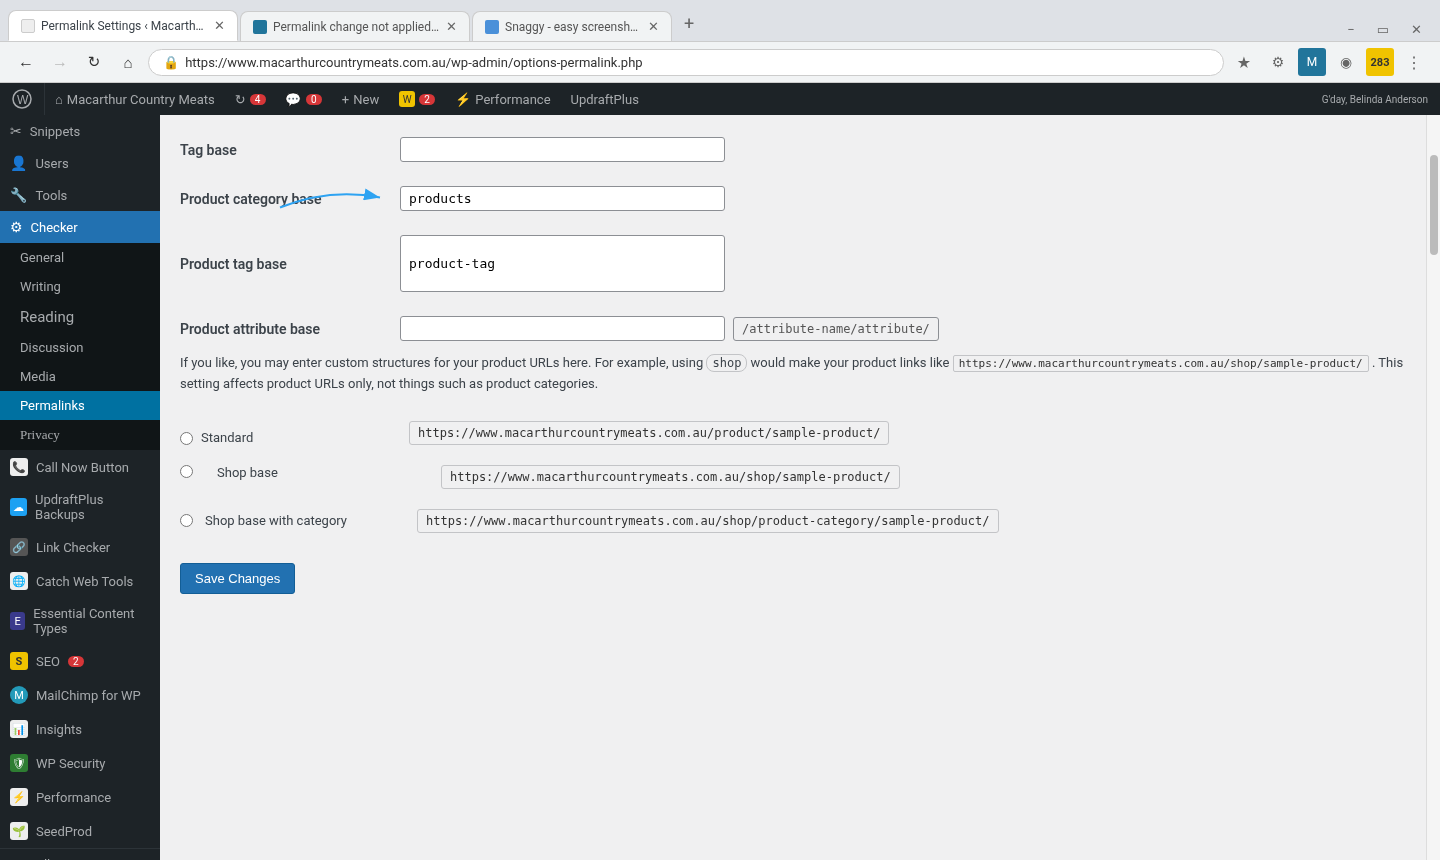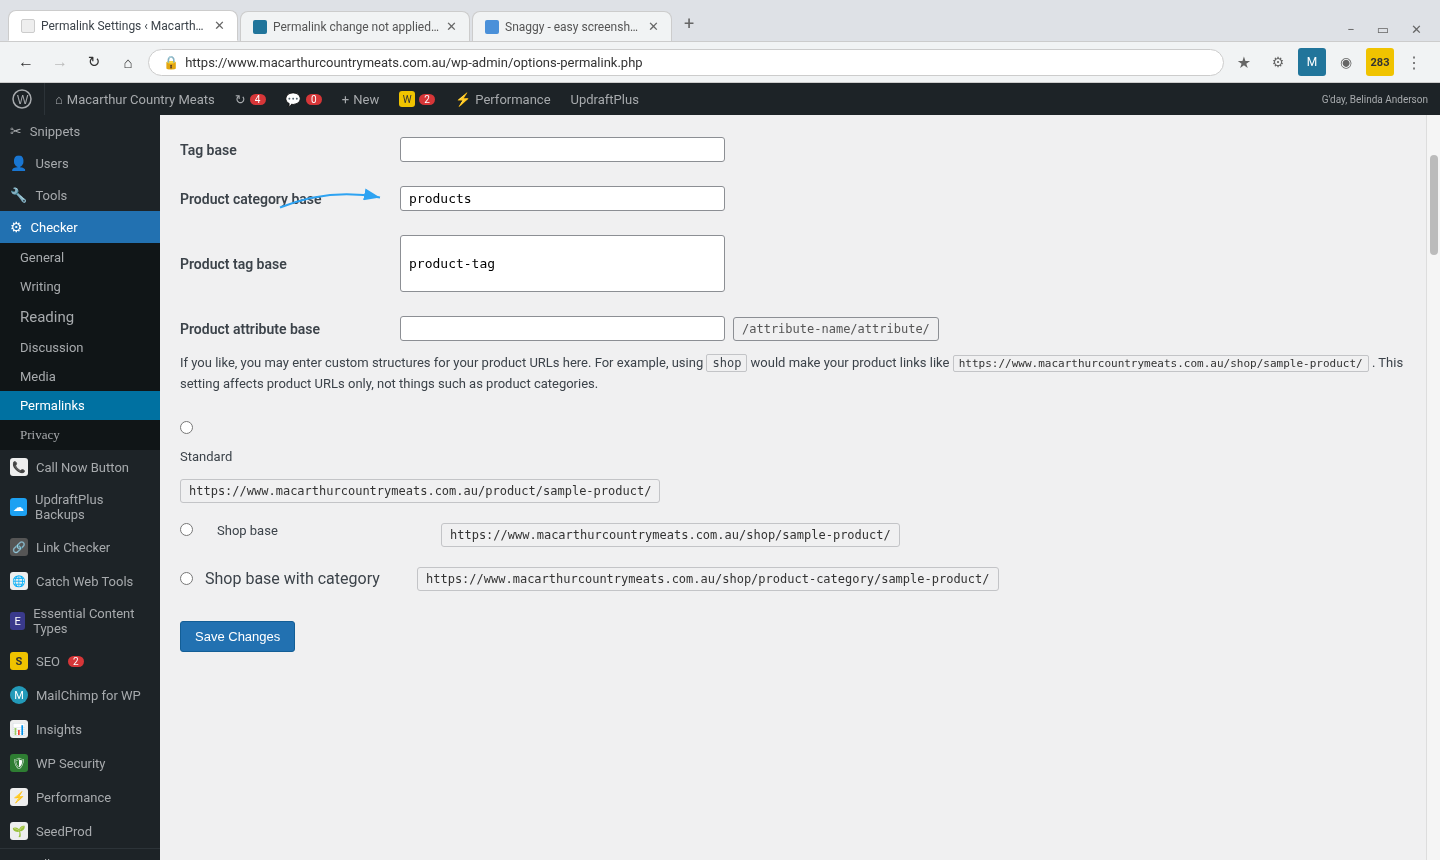--- a/index.html
+++ b/index.html
@@ -231,45 +231,45 @@
                 <span style="background:#f0f0f1;border:1px solid #8c8f94;padding:4px 8px;font-size:12px;border-radius:3px;font-family:monospace;color:#555;white-space:nowrap;">/attribute-name/attribute/</span>
               </td>
             </tr>
           </tbody>
         </table>
 
 
         <p style="font-size:13px;color:#3c434a;margin-bottom:16px;line-height:1.6;">
           <span>If you like, you may enter custom structures for your product URLs here. For example, using</span>
           <span> </span>
-          <code style="background:#f0f0f1;border:1px solid #c3c4c7;padding:1px 5px;font-family:monospace;font-size:12px;border-radius:2px;">shop</code>
+          <code style="background:#f0f0f1;border:1px solid #c3c4c7;padding:1px 5px;font-family:monospace;font-size:12px;border-radius:8px;">shop</code>
           <span> </span>
           <span>would make your product links like</span>
           <span> </span>
           <code style="background:#f0f0f1;border:1px solid #c3c4c7;padding:1px 5px;font-family:monospace;font-size:11px;border-radius:2px;color:#333;">https://www.macarthurcountrymeats.com.au/shop/sample-product/</code>
           <span>. This setting affects product URLs only, not things such as product categories.</span>
         </p>
 
         <div style="margin-bottom:10px;">
 
-          <div style="display:flex;align-items:flex-start;padding:10px 0;gap:15px;flex-direction:column;">
+          <div style="display:flex;align-items:flex-end;padding:10px 0;gap:8px;">
             <input type="radio" name="product_permalink" value="standard" style="">
             <span style="width:200px;font-size:13px;">Standard</span>
             <code style="background:#f0f0f1;border:1px solid #c3c4c7;padding:4px 8px;font-family:monospace;font-size:12px;border-radius:3px;color:#333;">https://www.macarthurcountrymeats.com.au/product/sample-product/</code>
           </div>
 
           <div style="display:flex;align-items:flex-start;padding:10px 0;gap:24px;">
             <input type="radio" name="product_permalink" value="shop" style="">
             <span style="width:200px;font-size:13px;">Shop base</span>
             <code style="background:#f0f0f1;border:1px solid #c3c4c7;padding:4px 8px;font-family:monospace;font-size:12px;border-radius:3px;color:#333;">https://www.macarthurcountrymeats.com.au/shop/sample-product/</code>
           </div>
 
           <div style="display:flex;align-items:center;padding:10px 0;gap:12px;">
             <input type="radio" name="product_permalink" value="shop_category" style="">
-            <span style="width:200px;font-size:16px;">Shop base with category</span>
+            <span style="width:200px;font-size:13px;">Shop base with category</span>
             <code style="background:#f0f0f1;border:1px solid #c3c4c7;padding:4px 8px;font-family:monospace;font-size:12px;border-radius:3px;color:#333;">https://www.macarthurcountrymeats.com.au/shop/product-category/sample-product/</code>
           </div>
 
 
         </div>
 
         <div style="margin-top:20px;">
           <button style="background:#2271b1;color:#fff;border:1px solid #135e96;padding:7px 14px;border-radius:3px;font-size:13px;cursor:pointer;">Save Changes</button>
         </div>
 

